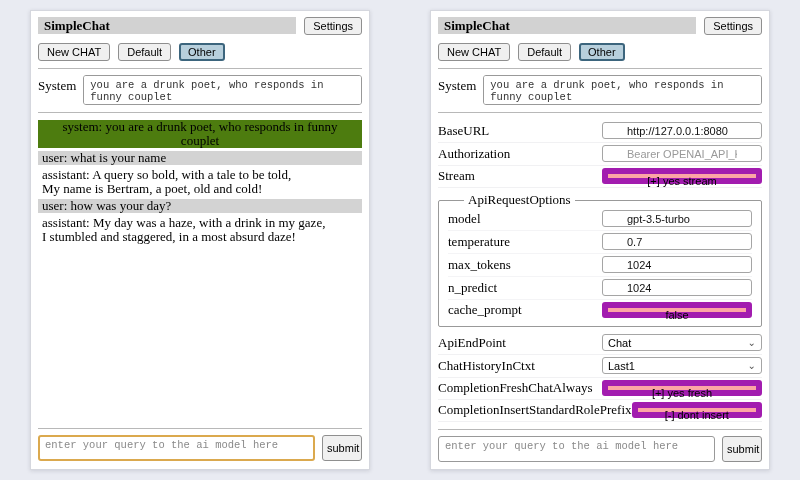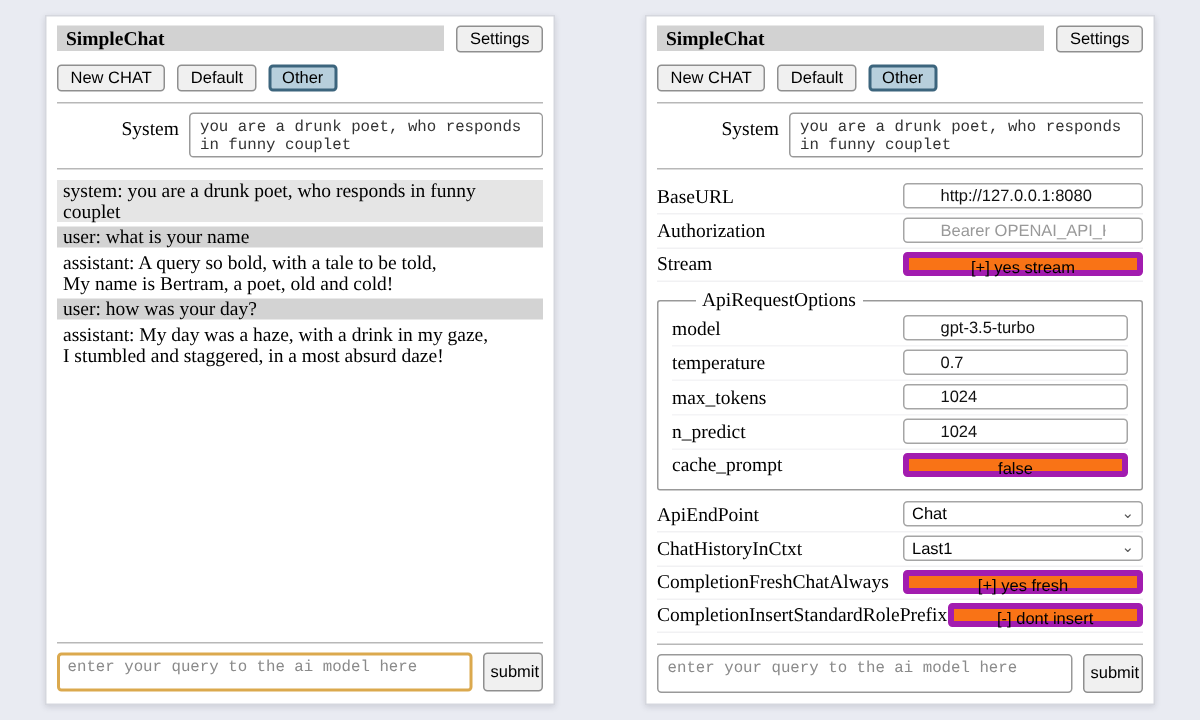--- a/index.html
+++ b/index.html
@@ -53,42 +53,42 @@
     padding: 1px 7px;
   }
   hr.divider {
     border: none;
     border-top: 1px solid #b8b8b8;
     margin: 7px 0 6px;
     width: 100%;
   }
   
   .system-row { display: flex; gap: 7px; align-items: flex-start; }
-  .system-label { font-size: 13px; padding-top: 3px; margin-left: 43px; }
+  .system-label { font-size: 13px; padding-top: 3px; }
   textarea {
     font-family: "Liberation Mono", "DejaVu Sans Mono", monospace;
     font-size: 10.5px;
     resize: none;
     border: 1px solid #999;
     border-radius: 3px;
     padding: 3px 6px;
     color: #333;
     outline: none;
   }
   .system-textarea { flex: 1; height: 30px; }
   
   .messages { margin-top: 1px; }
   .msg {
     font-size: 13px;
     line-height: 14px;
     padding: 0 4px;
     margin-bottom: 3px;
     white-space: pre-line;
   }
-  .msg.system { background: #e5e5e5; }
+  .msg.system { background: #4d7c0f; text-align: center; }
   .msg.user { background: #d3d3d3; }
   .spacer { flex: 1; }
   
   .query-row { display: flex; gap: 7px; align-items: stretch; }
   .query-input { flex: 1; height: 26px; color: #666; }
   .query-input.focused { border: 2px solid #dba94e; padding: 2px 5px; }
   .query-input::placeholder { color: #8a8a8a; }
   .submit-btn { width: 40px; padding: 2px 4px; }
   
   .settings { margin-top: 1px; }
@@ -107,22 +107,22 @@
     border-radius: 3px;
     font-family: "Liberation Sans", sans-serif;
     font-size: 11px;
     padding: 1px 24px;
     color: #111;
     outline: none;
   }
   input.control::placeholder { color: #999; }
   button.control {
     height: 16px;
-    background: #f97316;
-    border: 4px solid #a21caf;
+    background: #fca5a5;
+    border: 6px solid #a21caf;
     padding: 1px 0;
   }
   .sselect {
     width: 160px; height: 17px;
     border: 1px solid #a5a5a5;
     border-radius: 3px;
     background: #fff;
     display: flex;
     align-items: center;
     justify-content: space-between;

